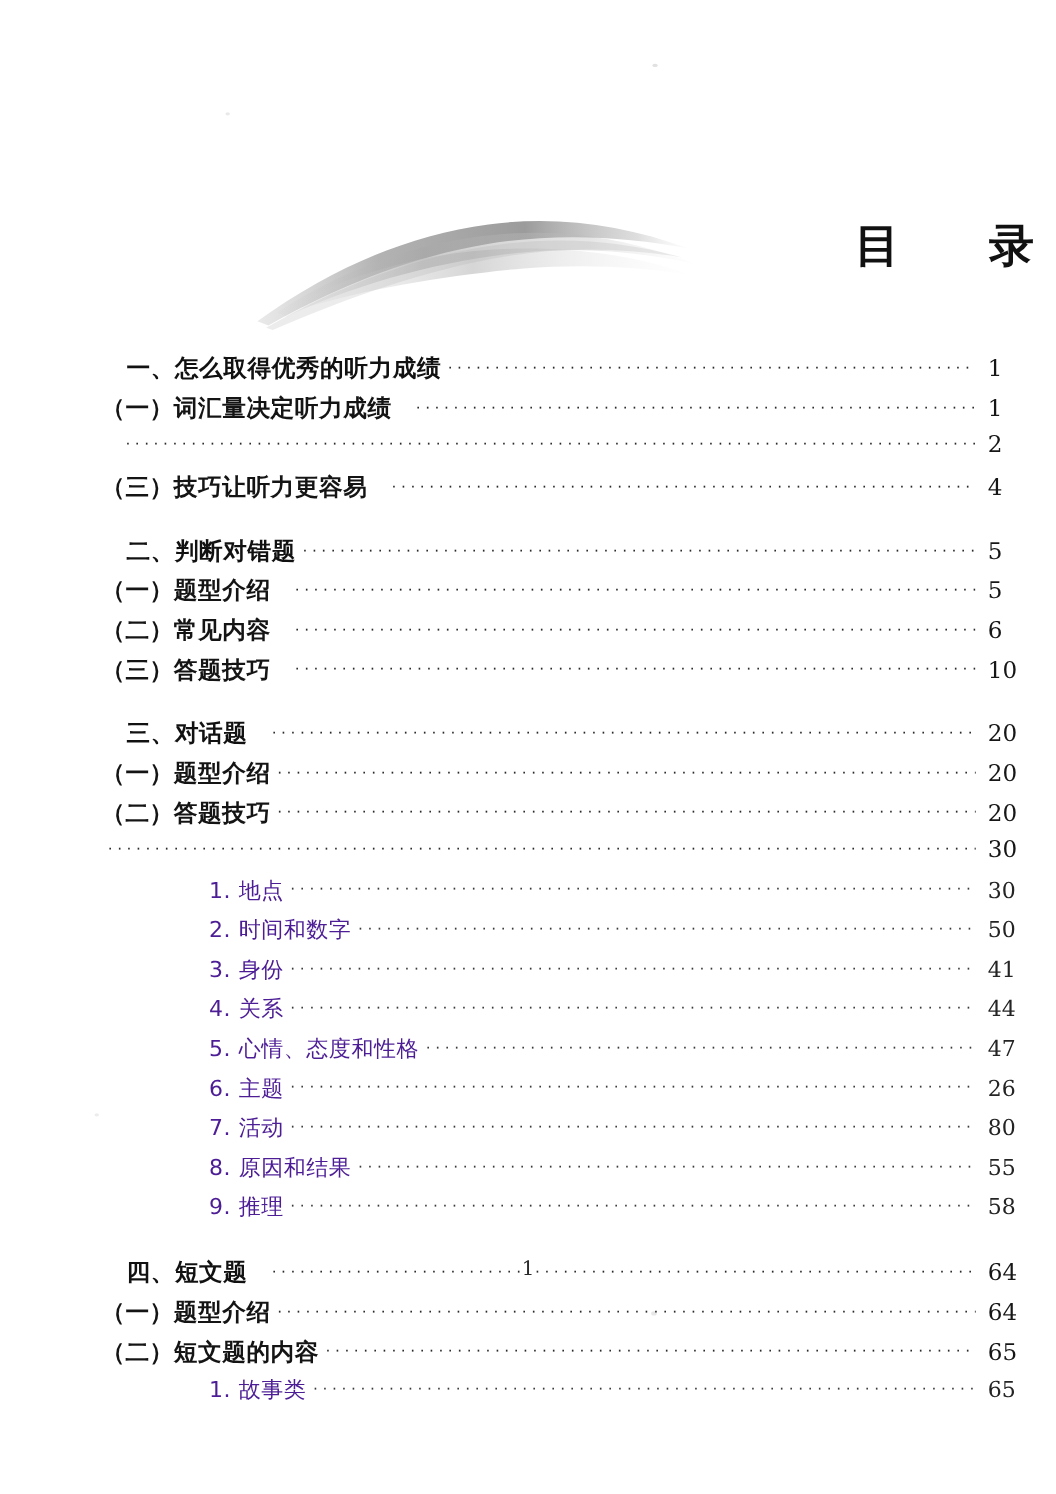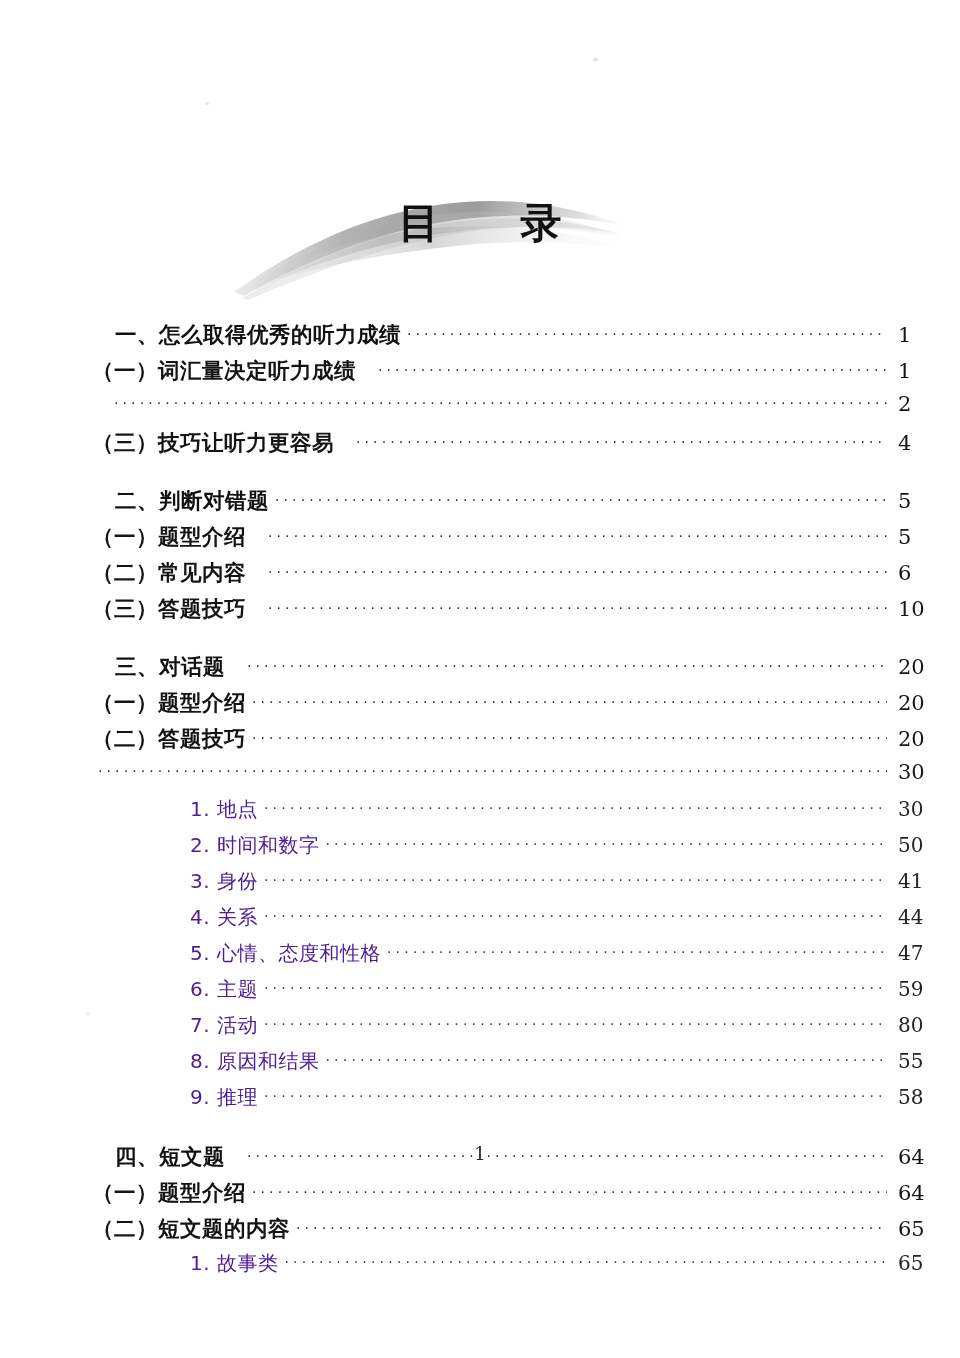--- a/index.html
+++ b/index.html
@@ -47,21 +47,21 @@
     left: 228px;
     top: 0;
     width: 420px;
     height: 120px;
   }
   .title-text {
     position: absolute;
     left: 0;
     top: 16px;
     width: 960px;
-    text-align: center;
+    text-align: right;
     font-family: "DejaVu Serif", "Liberation Serif", serif;
     font-weight: 700;
     font-size: 41px;
     letter-spacing: 20px;
     text-indent: 20px;
     color: #111111;
   }
 
   
   .toc {
@@ -277,21 +277,21 @@
           <span class="pageno">44</span>
         </div>
         <div class="entry lvl3">
           <span class="label">5. 心情、态度和性格</span>
           <span class="leader">····························································································································</span>
           <span class="pageno">47</span>
         </div>
         <div class="entry lvl3">
           <span class="label">6. 主题</span>
           <span class="leader">····························································································································</span>
-          <span class="pageno">59</span>
+          <span class="pageno">26</span>
         </div>
         <div class="entry lvl3">
           <span class="label">7. 活动</span>
           <span class="leader">····························································································································</span>
           <span class="pageno">80</span>
         </div>
         <div class="entry lvl3">
           <span class="label">8. 原因和结果</span>
           <span class="leader">····························································································································</span>
           <span class="pageno">55</span>

